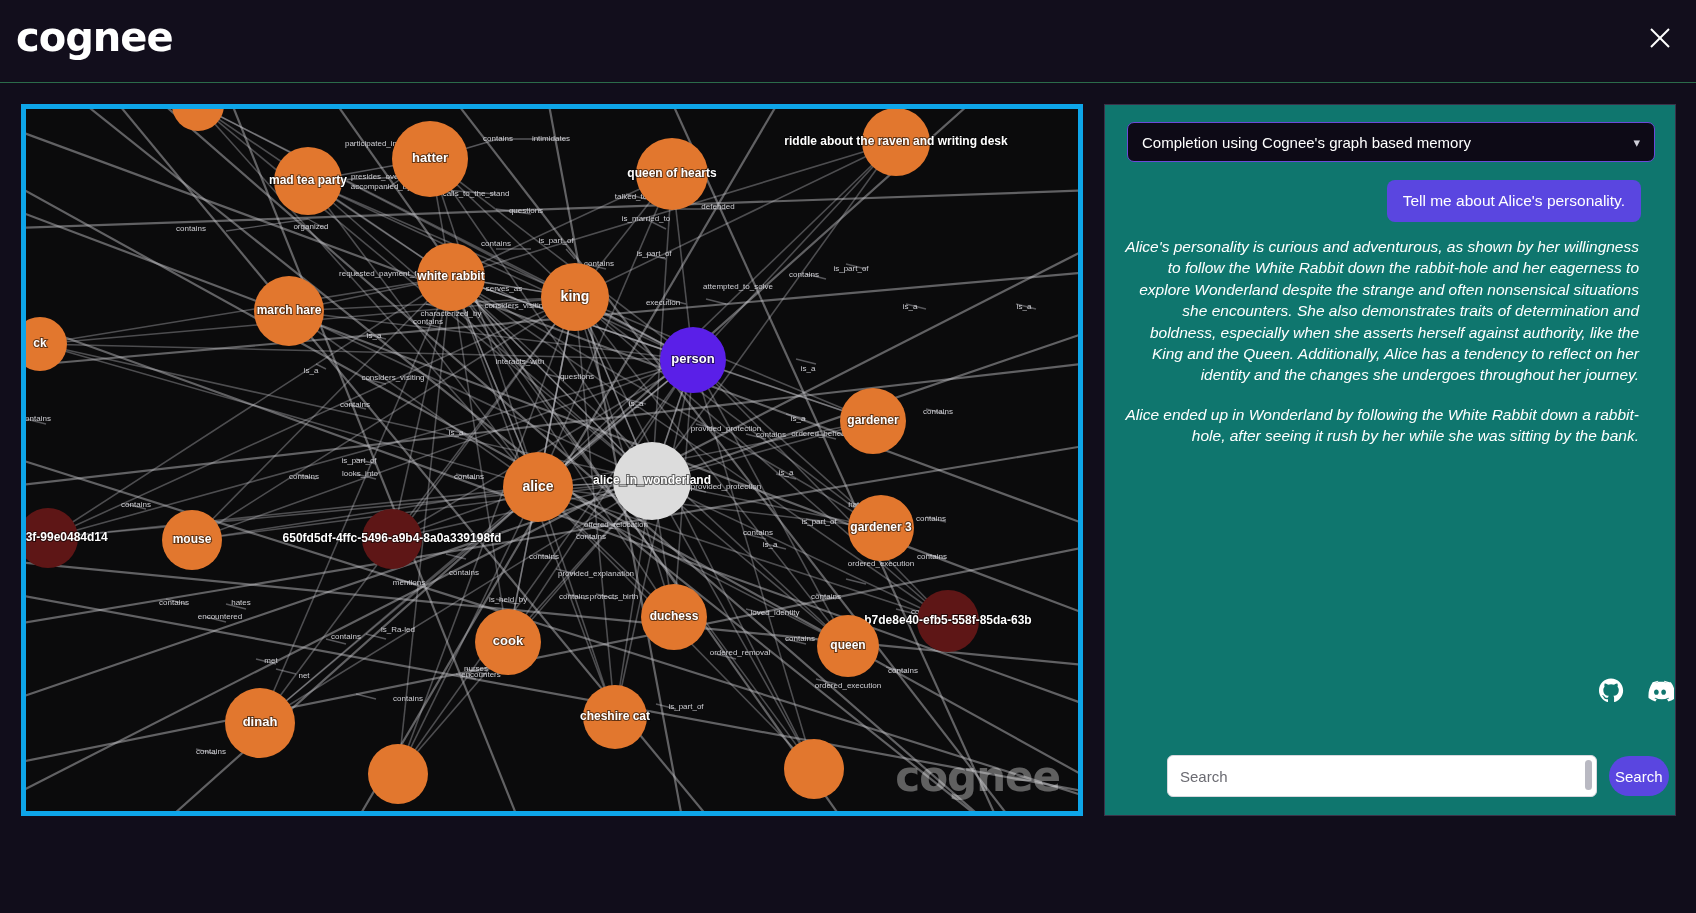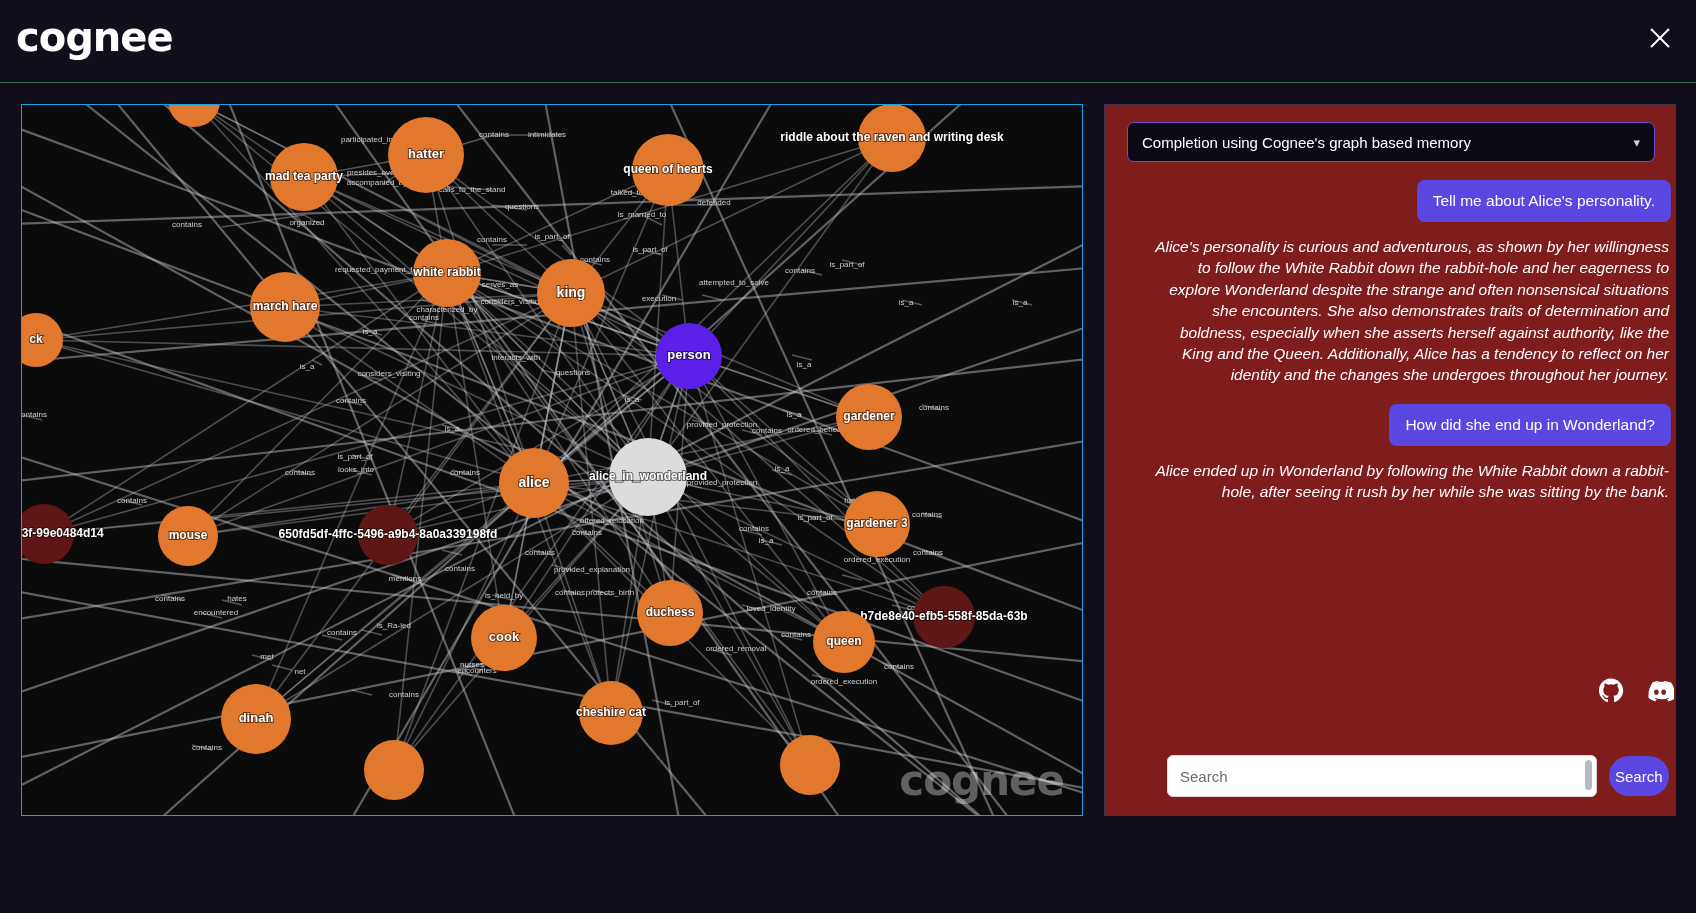--- a/index.html
+++ b/index.html
@@ -37,21 +37,21 @@
     cursor: pointer;
   }
   .close-btn svg { display:block; }
 
   
   .graph-panel {
     position: absolute;
     left: 21px; top: 104px;
     width: 1062px; height: 712px;
     background: #0b0b0c;
-    border: 1px solid #0ea5e9;
+    border: 5px solid #0ea5e9;
     overflow: hidden;
   }
   .graph-svg { position:absolute; left:0; top:0; }
   .graph-watermark {
     position: absolute;
     right: 18px; bottom: 10px;
     font-size: 42px; font-weight: 700;
     color: rgba(255,255,255,0.35);
     letter-spacing: -1px;
     font-family: "DejaVu Sans", sans-serif;
@@ -73,21 +73,21 @@
     fill: #cfcfd4;
     text-anchor: middle;
     dominant-baseline: middle;
   }
 
   
   .chat-panel {
     position: absolute;
     left: 1104px; top: 104px;
     width: 572px; height: 712px;
-    background: #7f1d1d;
+    background: #0f766e;
     border: 1px solid #3a3248;
   }
   .mode-select {
     position: absolute;
     left: 22px; top: 17px;
     width: 528px; height: 40px;
     background: #0d0a16;
     border: 1px solid #6a4bd8;
     border-radius: 7px;
     color: #ffffff;
@@ -97,21 +97,21 @@
     cursor: pointer;
   }
   .mode-select .caret {
     margin-left: auto;
     font-size: 13px;
     color: #cfcfd8;
   }
 
   .messages {
     position: absolute;
-    left: 38px; top: 75px;
+    left: 8px; top: 75px;
     width: 528px; height: 560px;
     overflow: hidden;
   }
   .msg-user {
     background: #5a46e0;
     color: #ffffff;
     font-size: 15.5px;
     border-radius: 8px;
     padding: 12px 16px;
     margin: 0 0 14px auto;
@@ -611,21 +611,20 @@
   <div class="chat-panel">
 
     <div class="mode-select">
       <span>Completion using Cognee's graph based memory</span>
       <span class="caret">▾</span>
     </div>
 
     <div class="messages" id="messages">
         <div class="msg-user">Tell me about Alice's personality.</div>
         <div class="msg-assistant">Alice's personality is curious and adventurous, as shown by her willingness to follow the White Rabbit down the rabbit-hole and her eagerness to explore Wonderland despite the strange and often nonsensical situations she encounters. She also demonstrates traits of determination and boldness, especially when she asserts herself against authority, like the King and the Queen. Additionally, Alice has a tendency to reflect on her identity and the changes she undergoes throughout her journey.</div>
-        <div class="msg-user">How did she end up in Wonderland?</div>
         <div class="msg-assistant">Alice ended up in Wonderland by following the White Rabbit down a rabbit-hole, after seeing it rush by her while she was sitting by the bank.</div>
       </div>
 
     <div class="search-row">
       <div style="position:relative;">
         <input class="search-input" id="search-input" type="text" placeholder="Search" style="">
         <div class="search-scroll"></div>
       </div>
       <button class="search-btn">Search</button>
     </div>

